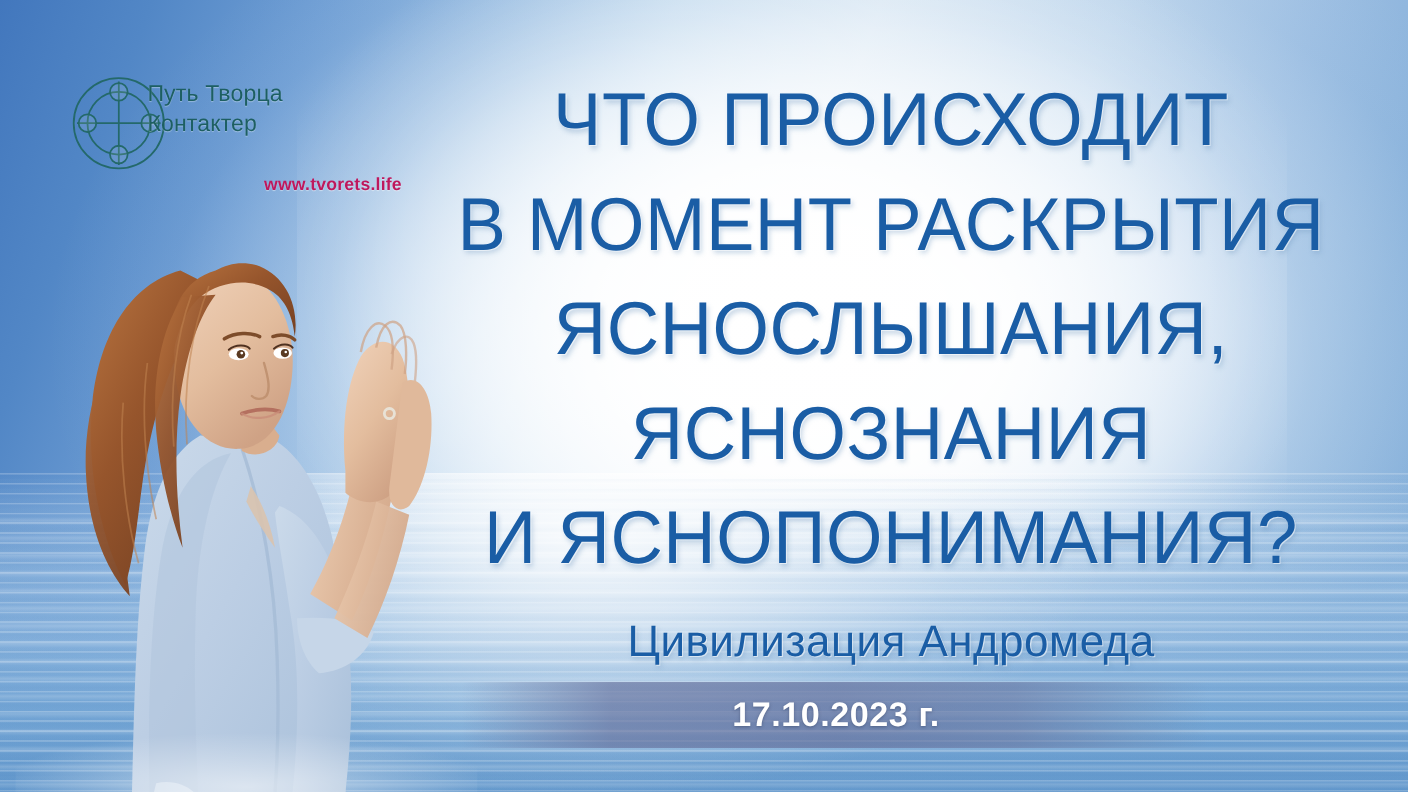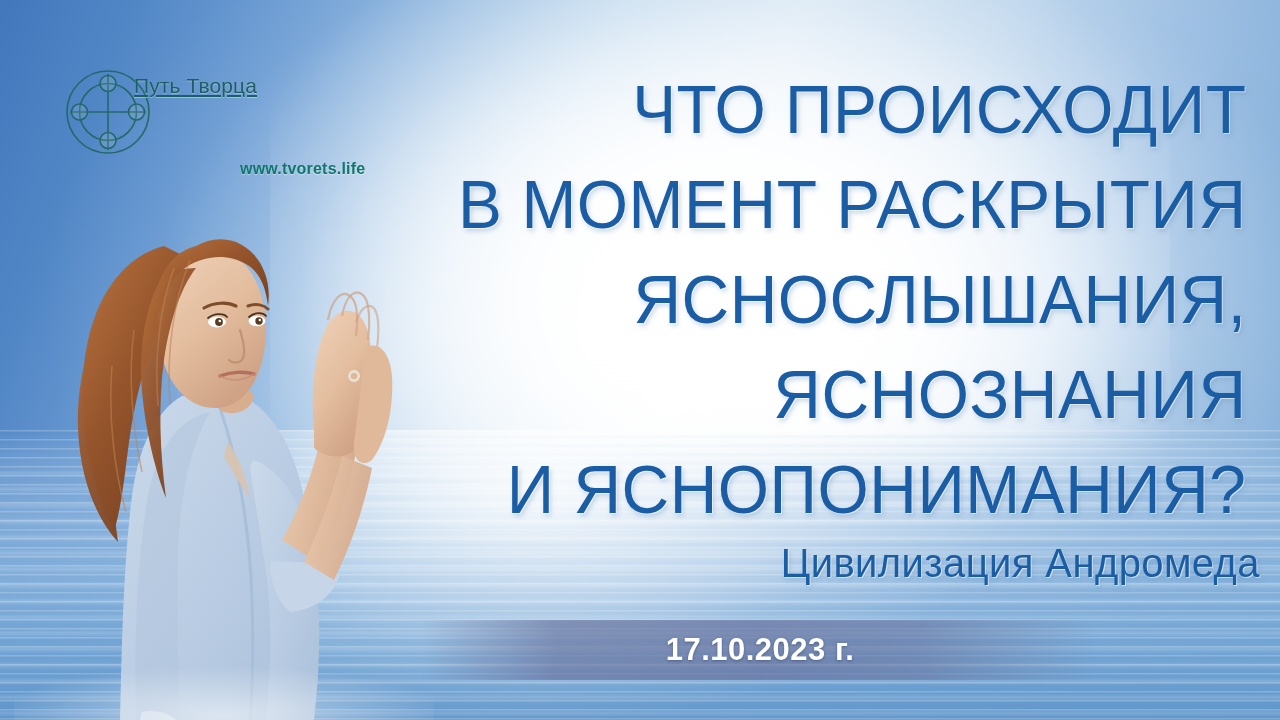--- a/index.html
+++ b/index.html
@@ -113,25 +113,25 @@
     position: absolute;
     left: 72px; top: 10px;
     color: #1d5f62;
     font-size: 21px;
     line-height: 1.30;
     letter-spacing: 0.1px;
     font-weight: 400;
     white-space: nowrap;
     text-shadow: 0 1px 1px rgba(255,255,255,0.35);
   }
-  .logo-text .ln { display: block; text-decoration: underline; }
+  .logo-text .ln { display: block; }
   .logo-url {
     position: absolute;
     left: 178px; top: 98px;
-    color: #0f766e;
+    color: #be185d;
     font-size: 16px;
     font-weight: 700;
     letter-spacing: 0.2px;
     white-space: nowrap;
     text-shadow: 0 1px 1px rgba(255,255,255,0.45);
   }
 
   
   .person {
     position: absolute;
@@ -139,38 +139,38 @@
     width: 420px; height: 560px;
     pointer-events: none;
   }
   .person svg { display:block; width:100%; height:100%; }
 
   
   .title-block {
     position: absolute;
     left: 360px; top: 62px;
     width: 900px;
-    text-align: right;
+    text-align: center;
   }
   .title-line {
     color: #1a5da5;
     font-weight: 400;
     font-size: 68px;
     line-height: 95px;
     letter-spacing: 0.5px;
     white-space: nowrap;
     text-shadow:
        1px 1px 0 rgba(255,255,255,0.55),
        2px 3px 5px rgba(110,150,190,0.38);
     font-stretch: condensed;
     transform: scaleX(0.97);
   }
   .title-line.l1 { font-size: 68px; }
   .subtitle {
-    margin-top: 2px;
+    margin-top: 22px;
     color: #1a5da5;
     font-size: 40px;
     line-height: 48px;
     letter-spacing: 0.4px;
     white-space: nowrap;
     text-shadow:
        1px 1px 0 rgba(255,255,255,0.55),
        2px 3px 5px rgba(110,150,190,0.35);
   }
 
@@ -221,20 +221,21 @@
           <line x1="8" y1="46" x2="84" y2="46"></line>
           <circle cx="46" cy="17.5" r="8" fill="rgba(255,255,255,0.10)"></circle>
           <circle cx="46" cy="74.5" r="8" fill="rgba(255,255,255,0.10)"></circle>
           <circle cx="17.5" cy="46" r="8" fill="rgba(255,255,255,0.10)"></circle>
           <circle cx="74.5" cy="46" r="8" fill="rgba(255,255,255,0.10)"></circle>
         </g>
       </svg>
     </div>
     <div class="logo-text">
       <span class="ln">Путь Творца</span>
+      <span class="ln">Контактер</span>
     </div>
     <div class="logo-url">www.tvorets.life</div>
   </div>
 
   <div class="person">
     <svg viewBox="0 0 420 560" xmlns="http://www.w3.org/2000/svg">
       <defs>
         <linearGradient id="dressG" x1="0" y1="0" x2="1" y2="1">
           <stop offset="0%" stop-color="#cbdaea"></stop>
           <stop offset="45%" stop-color="#bccee4"></stop>

